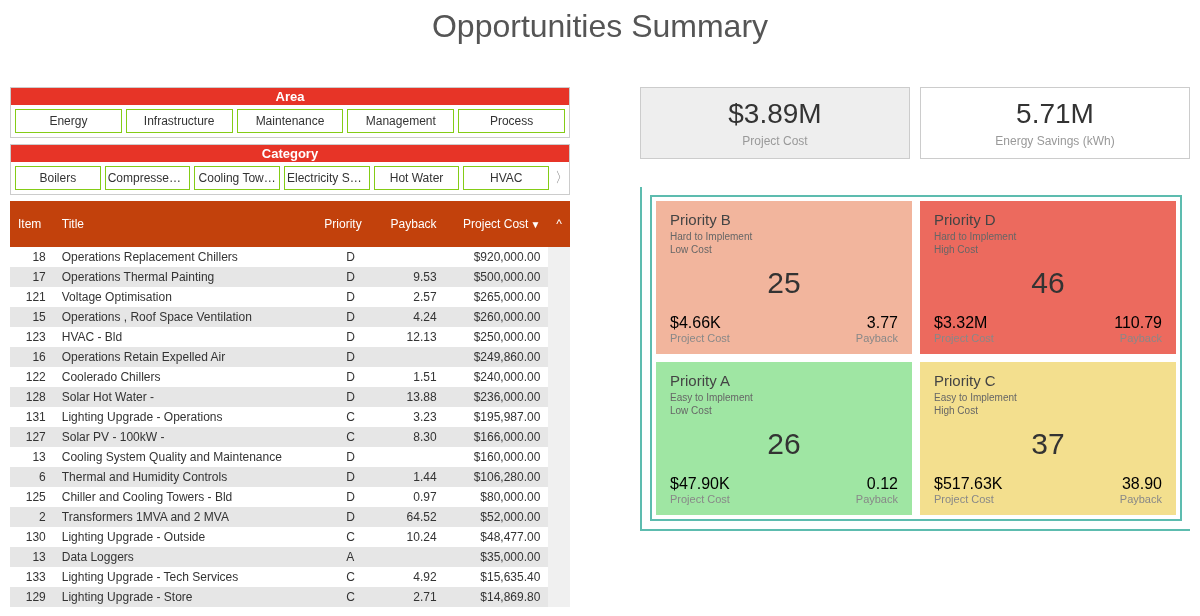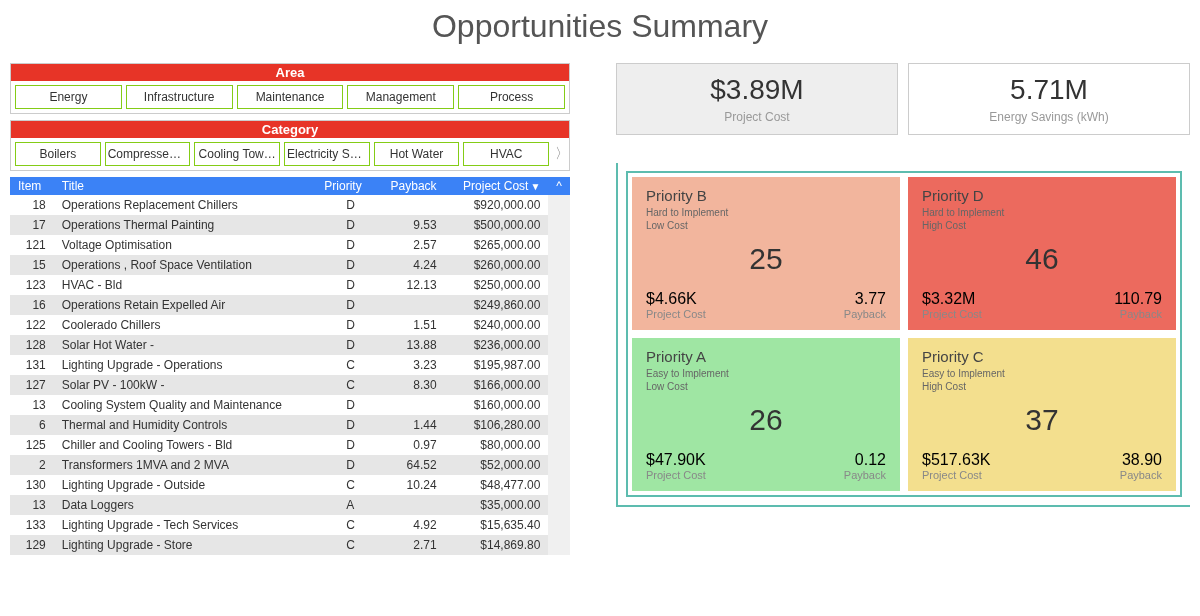--- a/index.html
+++ b/index.html
@@ -1,29 +1,29 @@
 <!DOCTYPE html>
 <html><head>
 <meta charset="utf-8">
 <style>
   * { box-sizing: border-box; margin: 0; padding: 0; }
   body { font-family: 'Segoe UI', Arial, sans-serif; font-size: 13px; color: #333; background: #fff; width: 1200px; }
   .title { text-align: center; font-size: 32px; font-weight: 300; color: #555; padding: 8px 0 18px; }
-  .main { display: flex; gap: 46px; padding: 0 10px; }
+  .main { display: flex; gap: 70px; padding: 0 10px; margin-top: 24px; }
   .left { width: 560px; }
   .right { flex: 1; }
   
   .slicer { border: 1px solid #ccc; margin-bottom: 6px; }
   .slicer-header { background: #e73427; color: #fff; text-align: center; padding: 1px 0; font-size: 13px; font-weight: bold; }
   .slicer-items { display: flex; padding: 4px; gap: 4px; align-items: center; }
   .slicer-item { flex: 1; border: 1px solid #84cc16; text-align: center; padding: 4px 2px; font-size: 12px; cursor: pointer; white-space: nowrap; overflow: hidden; text-overflow: ellipsis; }
   .chev { width: 12px; color: #888; font-size: 14px; cursor: pointer; padding: 0 2px; }
   
   .tbl { width: 100%; border-collapse: collapse; font-size: 12px; }
-  .tbl thead th { background: #3b82f6; color: #fff; text-align: left; padding: 2px 8px; font-weight: normal; }
+  .tbl thead th { background: #c2410c; color: #fff; text-align: left; padding: 16px 8px; font-weight: normal; }
   .tbl thead th.r { text-align: right; }
   .tbl tbody tr:nth-child(even) { background: #e6e6e6; }
   .tbl td { padding: 3px 8px; }
   .tbl td.r { text-align: right; }
   .scroll-ind { width: 8px; background: #f0f0f0; }
   .sort-arrow { font-size: 10px; display: inline-block; margin-left: 2px; }
   
   .kpis { display: flex; gap: 10px; margin-bottom: 28px; }
   .kpi { flex: 1; border: 1px solid #ccc; text-align: center; padding: 10px 6px; }
   .kpi .val { font-size: 28px; color: #333; }

